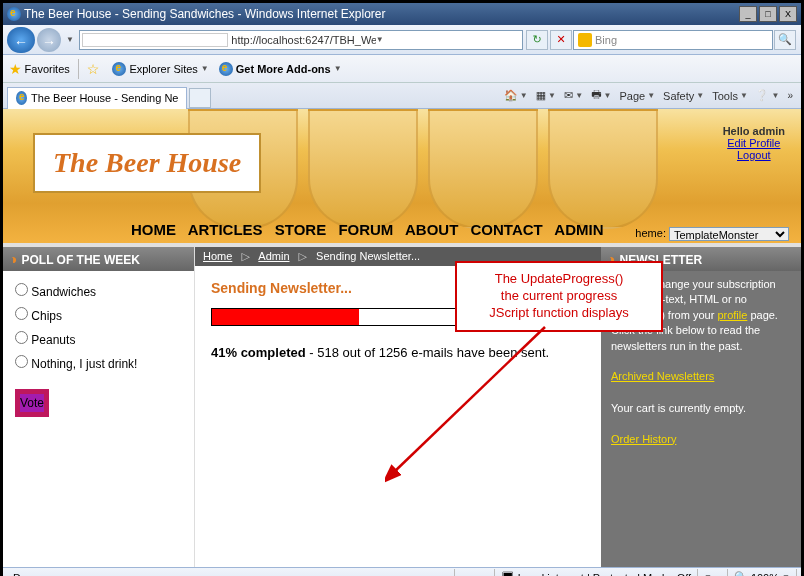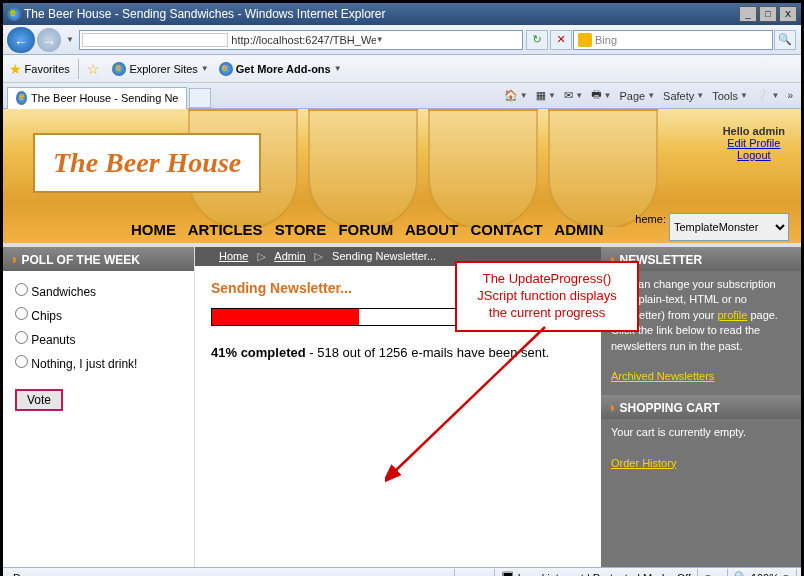--- a/index.html
+++ b/index.html
@@ -33,46 +33,46 @@
 .banner { height: 138px; background: linear-gradient(#f8e2a0 0%, #f0c050 30%, #e0a030 70%, #f3b240 100%); position: relative; border-bottom: 4px solid #e0e0e0;}
 .banner .glasses { position:absolute; left:180px; top:0; display:flex;}
 .glass { width:110px; height:120px; background: linear-gradient(#f5d890, #e0a838); border-radius: 0 0 50px 50px; margin:0 5px; border:2px solid rgba(200,140,40,.5);}
 .logo { position: absolute; left: 30px; top: 24px; background: #fff; border: 2px solid #c09030; padding: 12px 18px; font-family: Georgia, serif; font-size: 28px; color: #d87020; font-style: italic; font-weight: bold; }
 .userbox { position: absolute; right: 16px; top: 16px; text-align: center; font-size: 11px; }
 .userbox .hello { font-weight: bold; color: #333; }
 .userbox a { display: block; color: #0000cc; text-decoration: underline; }
 .navmenu { position: absolute; bottom: 0; left: 92px; font-family: 'Arial Black', sans-serif; font-size: 15px; font-weight: 900; height: 22px; margin-left: 36px;}
 .navmenu .item { margin-right: 8px; }
 .themepick { position: absolute; right: 12px; bottom: 2px; font-size: 11px; display:flex; align-items:flex-start;}
-.themepick select { font-size:11px; border:1px solid #7f9db9; height:28px; width:120px;}
+.themepick select { font-size:11px; border:1px solid #7f9db9; height:14px; width:120px;}
 .cols { display: flex; height: 415px; }
 .left { width: 192px; background: #fff; border-right: 1px solid #ddd; }
 .sechdr { background: linear-gradient(#888,#666); color: #fff; font-weight: bold; padding: 4px 6px; font-size: 12px; }
 .sechdr .arrow { color: #e88828; margin-right: 4px; font-size:14px;}
 .pollq { font-weight: bold; font-size: 13px; padding: 8px 10px 4px 10px; }
 .pollopts { padding: 4px 12px; }
 .pollopts label { display: block; margin: 8px 0; font-size: 12px; }
-.votebtn { margin: 6px 12px; padding: 2px 10px; border:2px solid #be185d; background:#e5e5e5; font-size:12px;}
+.votebtn { margin: 6px 12px; padding: 2px 0; border:5px solid #be185d; background:#a21caf; font-size:12px;}
 .mid { flex: 1; background: #fff; }
-.bc { background: #5a5a5a; color: #fff; padding: 3px 24px; font-size: 11px; }
+.bc { background: #5a5a5a; color: #fff; padding: 3px 8px; font-size: 11px; }
 .bc a { color: #fff; text-decoration: underline; }
 .bc .sep2 { margin: 0 6px; color:#ccc;}
 .content { padding: 14px 16px; }
 .sendtitle { color: #d87020; font-weight: bold; font-size: 14px; margin-bottom: 12px; }
 .progressbar { border: 1px solid #000; height: 18px; width: 360px; background: #fff; margin-bottom: 18px; }
 .progressfill { height: 100%; background: #ff0000; }
 .progresstext { font-size: 13px; line-height:1.4;}
 .progresstext b { font-weight: bold; margin-top: 11px; }
 .right { width: 200px; background: #757575; color: #fff; }
 .rsec { padding: 6px 10px 10px 10px; font-size: 11px; line-height:1.4; }
 .rsec a { color: #f5d900; text-decoration: underline; }
 .statusbar { height: 20px; background: linear-gradient(#f0f4fb,#dde6f3); border-top: 1px solid #9eb5d6; display: flex; align-items: center; font-size: 11px; padding: 0 4px; }
 .statusbar .cell { padding: 0 6px; border-right: 1px solid #bbb; height:18px; display:flex; align-items:center;}
 .statusbar .flex1 { flex:1; }
-.callout { position: absolute; left: 452px; top: 152px; background: #fff; border: 2px solid #d00000; padding: 8px 10px; width: 184px; text-align: center; color: #d00000; font-size: 13px; line-height:1.3;}
+.callout { position: absolute; left: 452px; top: 152px; background: #fff; border: 2px solid #d00000; padding: 8px 10px; width: 208px; text-align: center; color: #d00000; font-size: 13px; line-height:1.3;}
 .arrow-svg { position: absolute; left: 382px; top: 214px; pointer-events:none;}
 .eicon{width:14px;height:14px;display:inline-block;background:radial-gradient(#6bb1f0,#1a5aa3);border-radius:50%;margin-right:3px;position:relative;}
 .eicon::after{content:'e';color:#f5b800;font-weight:bold;font-size:10px;position:absolute;left:3px;top:0;}
 </style>
 </head>
 <body>
 
 <div class="window">
   <div class="titlebar">
     <span class="eicon"></span>
@@ -210,32 +210,31 @@
         </div>
       </div>
 
       <div class="right">
         <div class="sechdr"><span class="arrow">◑</span><span>NEWSLETTER</span></div>
         <div class="rsec">
           <span>You can change your subscription type (plain-text, HTML or no newsletter) from your </span><a>profile</a><span> page. Click the link below to read the newsletters run in the past.</span>
           <br><br>
           <a>Archived Newsletters</a>
         </div>
-        <div class="sechdr"><span class="arrow">◑</span><span>SHOPPING CART</span></div>
         <div class="rsec">
           <div>Your cart is currently empty.</div><br>
           <a>Order History</a>
         </div>
       </div>
     </div>
 
     <div class="callout">
       <div>The UpdateProgress()</div>
+      <div>the current progress</div>
       <div>JScript function displays</div>
-      <div>the current progress</div>
     </div>
     <svg class="arrow-svg" width="170" height="160">
       <defs>
           <marker id="ah" markerWidth="10" markerHeight="10" refX="2" refY="3" orient="auto">
             <path d="M0,0 L0,6 L8,3 z" fill="#d00000"></path>
           </marker>
         </defs>
       <line x1="160" y1="4" x2="8" y2="150" stroke="#d00000" stroke-width="2.5" marker-end="url(#ah)"></line>
     </svg>
   </div>

